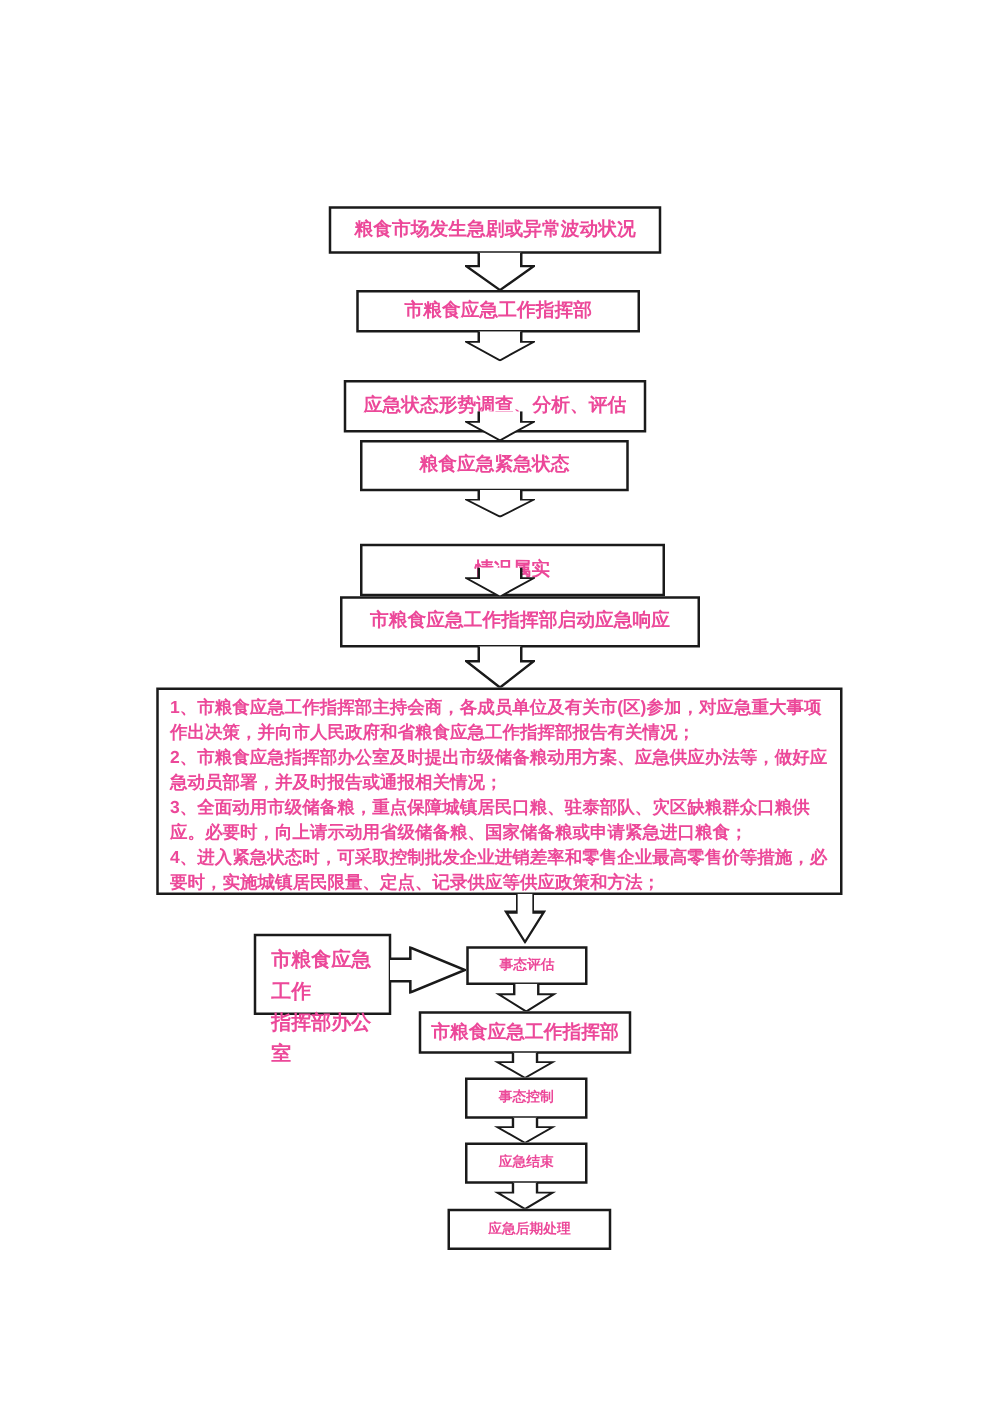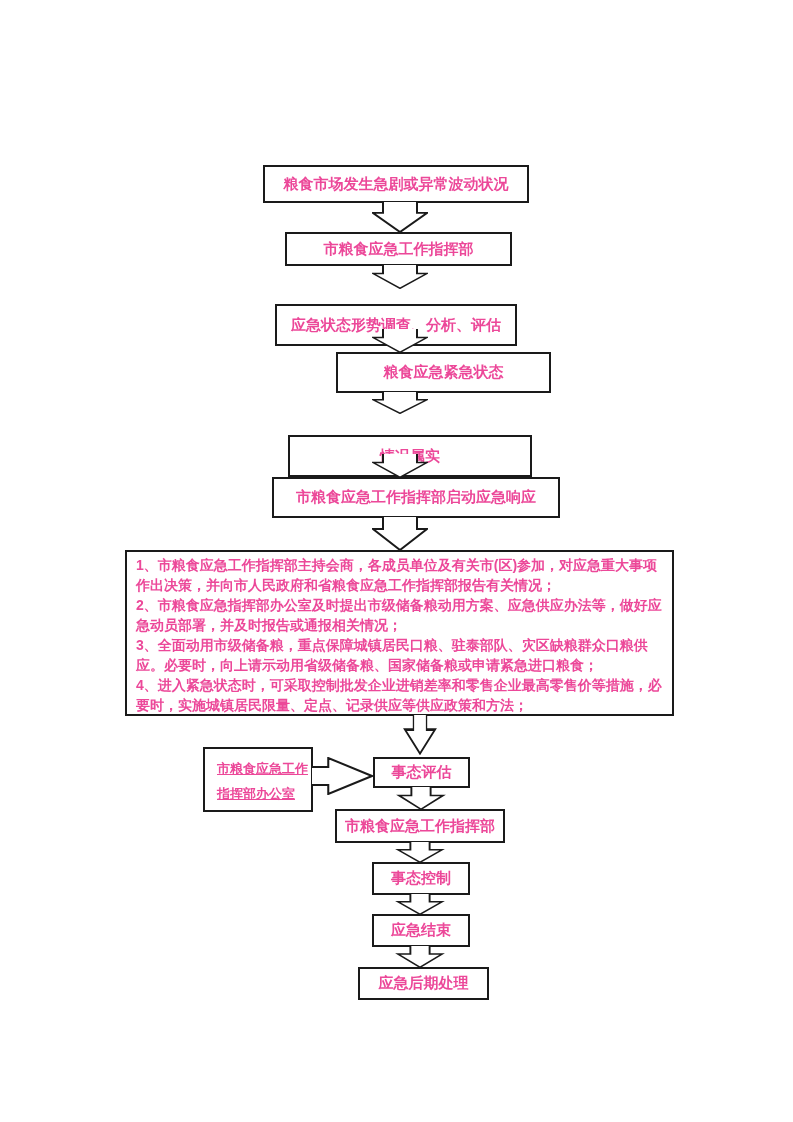--- a/index.html
+++ b/index.html
@@ -39,30 +39,29 @@
     margin: 0;
     font-size: 14px;
     line-height: 20px;
     font-weight: bold;
     letter-spacing: 0;
   }
   .node.office {
     display: block;
     text-align: left;
     padding: 7px 0 0 12px;
-    font-size: 13px;
+    font-size: 16px;
     line-height: 25px;
-    text-decoration: underline;
   }
   .arr {
     position: absolute;
     display: block;
   }
   .fs15 { font-size: 15px; }
-  .fs16 { font-size: 15px; }
+  .fs16 { font-size: 11px; }
 </style>
 </head>
 <body>
 
 <div class="canvas">
 
   <div class="node fs15" style="left:263px;top:165px;width:266px;height:38px;">粮食市场发生急剧或异常波动状况</div>
 
   <svg class="arr" style="left:372px;top:202px;" width="56" height="31" viewBox="0 0 56 34" preserveAspectRatio="none">
     <path d="M11,0 L11,12 L1,12 L28,33 L55,12 L45,12 L45,0" fill="#ffffff" stroke="#1a1a1a" stroke-width="2"></path>
@@ -73,21 +72,21 @@
   <svg class="arr" style="left:372px;top:265px;" width="56" height="24" viewBox="0 0 56 34" preserveAspectRatio="none">
     <path d="M11,0 L11,12 L1,12 L28,33 L55,12 L45,12 L45,0" fill="#ffffff" stroke="#1a1a1a" stroke-width="2"></path>
   </svg>
 
   <div class="node fs15" style="left:275px;top:304px;width:242px;height:42px;">应急状态形势调查、分析、评估</div>
 
   <svg class="arr" style="left:372px;top:329px;" width="56" height="24" viewBox="0 0 56 34" preserveAspectRatio="none">
     <path d="M11,0 L11,12 L1,12 L28,33 L55,12 L45,12 L45,0" fill="#ffffff" stroke="#1a1a1a" stroke-width="2"></path>
   </svg>
 
-  <div class="node fs15" style="left:288px;top:352px;width:215px;height:41px;margin-left:48px;">粮食应急紧急状态</div>
+  <div class="node fs15" style="left:288px;top:352px;width:215px;height:41px;">粮食应急紧急状态</div>
 
   <svg class="arr" style="left:372px;top:392px;" width="56" height="22" viewBox="0 0 56 34" preserveAspectRatio="none">
     <path d="M11,0 L11,12 L1,12 L28,33 L55,12 L45,12 L45,0" fill="#ffffff" stroke="#1a1a1a" stroke-width="2"></path>
   </svg>
 
   <div class="node fs15" style="left:288px;top:435px;width:244px;height:42px;">情况属实</div>
 
   <svg class="arr" style="left:372px;top:454px;" width="56" height="24" viewBox="0 0 56 34" preserveAspectRatio="none">
     <path d="M11,0 L11,12 L1,12 L28,33 L55,12 L45,12 L45,0" fill="#ffffff" stroke="#1a1a1a" stroke-width="2"></path>
   </svg>

